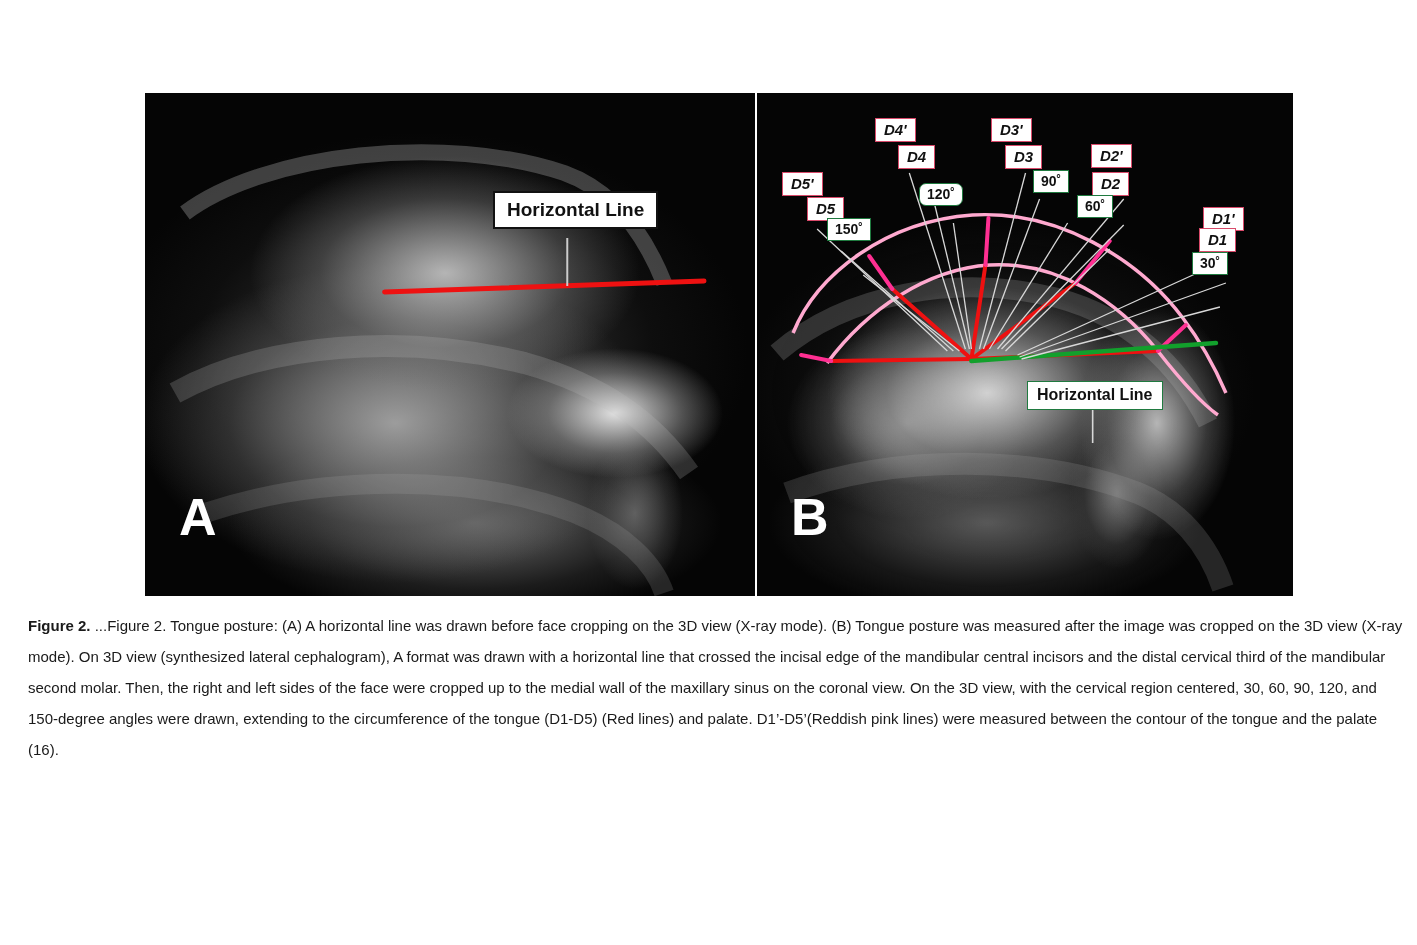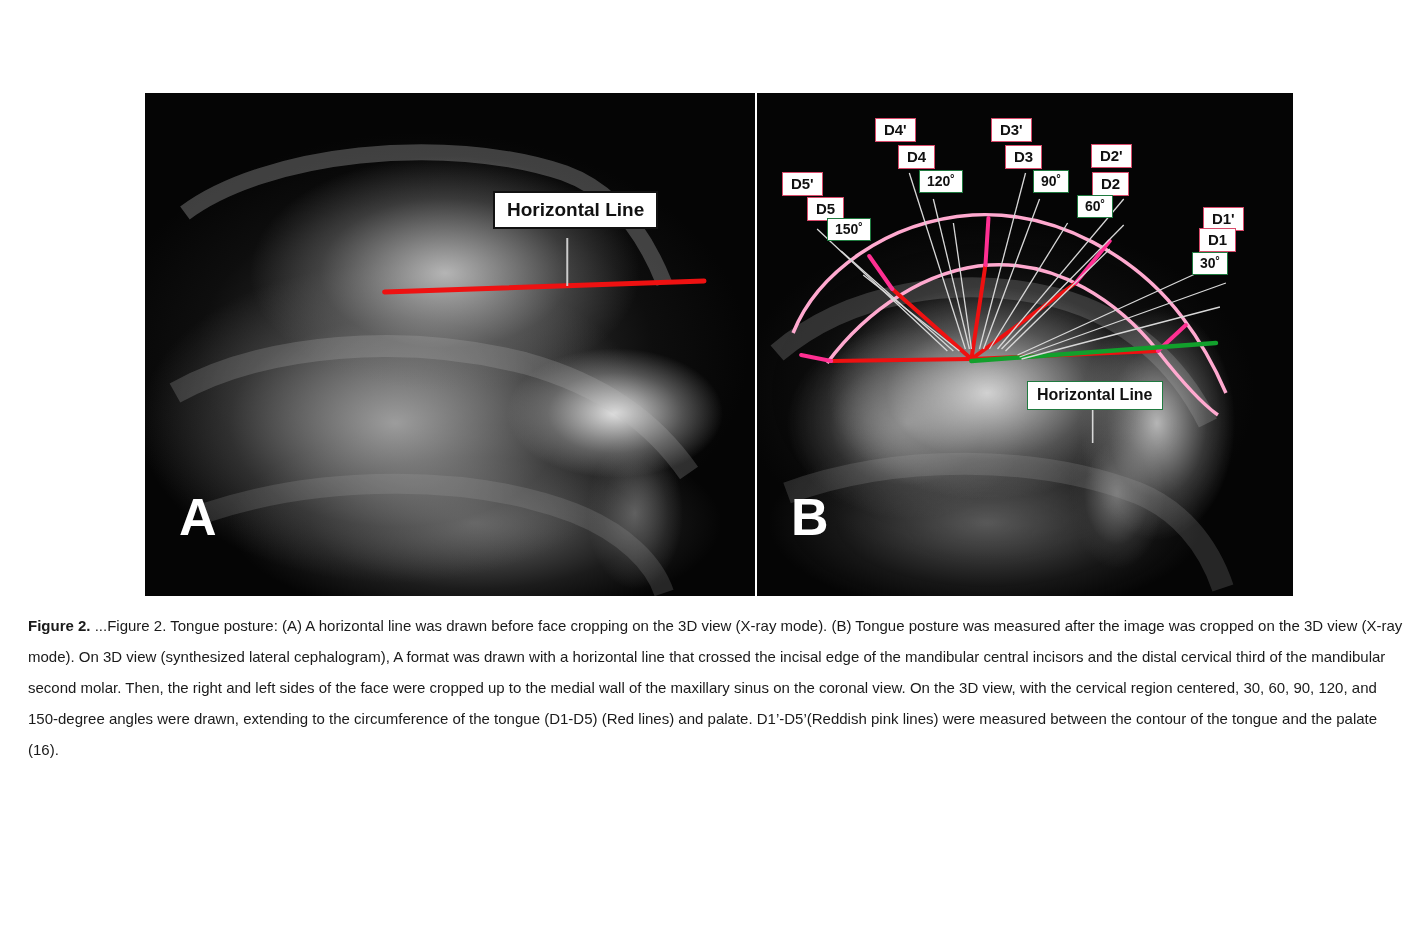--- a/index.html
+++ b/index.html
@@ -81,20 +81,21 @@
     font-weight: bold;
     line-height: 1;
     white-space: nowrap;
     box-sizing: border-box;
   }
   .lbl-d {
     border: 1px solid #d94a6a;
     color: #111111;
     font-size: 15px;
     padding: 3px 8px 4px 8px;
+    font-style: italic;
   }
   .lbl-ang {
     border: 1px solid #1f7a3f;
     color: #111111;
     font-size: 14px;
     padding: 3px 7px 4px 7px;
   }
   .lbl-horiz-b {
     border: 1px solid #1f7a3f;
     color: #111111;
@@ -193,21 +194,21 @@
 
       <line x1="335" y1="296" x2="335" y2="350" stroke="#d8d8d8" stroke-width="1.6"></line>
     </svg>
 
     <div class="label-box lbl-d" style="left:25px;  top:79px;">D5'</div>
     <div class="label-box lbl-d" style="left:50px;  top:104px;">D5</div>
     <div class="label-box lbl-ang" style="left:70px;  top:125px;">150˚</div>
 
     <div class="label-box lbl-d" style="left:118px; top:25px;">D4'</div>
     <div class="label-box lbl-d" style="left:141px; top:52px;">D4</div>
-    <div class="label-box lbl-ang" style="left:162px; top:77px;">120˚</div>
+    <div class="label-box lbl-ang" style="left:162px; top:90px;border-radius:7px;">120˚</div>
 
     <div class="label-box lbl-d" style="left:234px; top:25px;">D3'</div>
     <div class="label-box lbl-d" style="left:248px; top:52px;text-align:center;">D3</div>
     <div class="label-box lbl-ang" style="left:276px; top:77px;">90˚</div>
 
     <div class="label-box lbl-d" style="left:334px; top:51px;">D2'</div>
     <div class="label-box lbl-d" style="left:335px; top:79px;">D2</div>
     <div class="label-box lbl-ang" style="left:320px; top:102px;">60˚</div>
 
     <div class="label-box lbl-d" style="left:446px; top:114px;">D1'</div>

